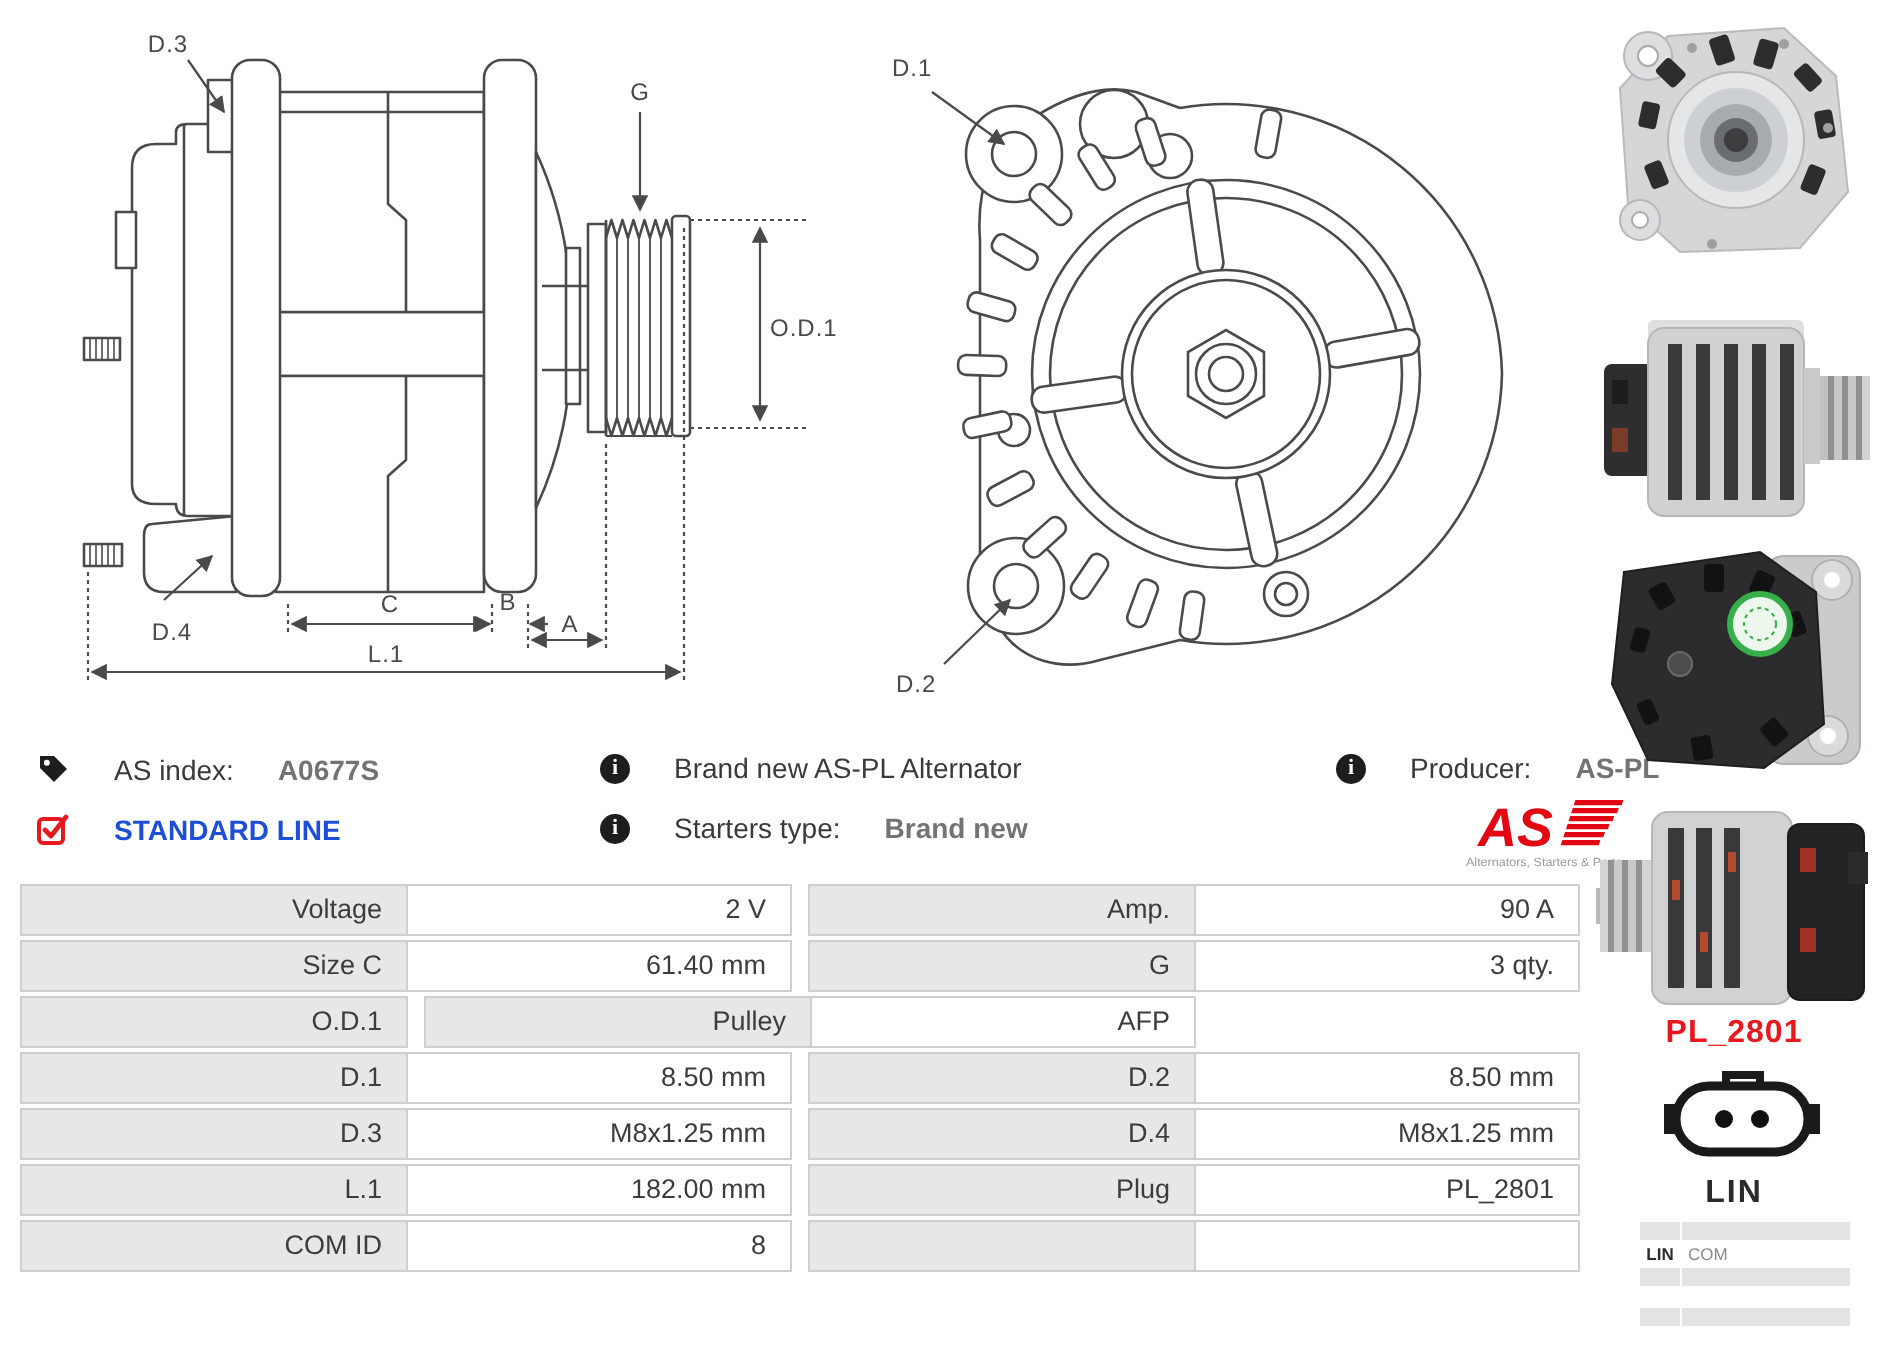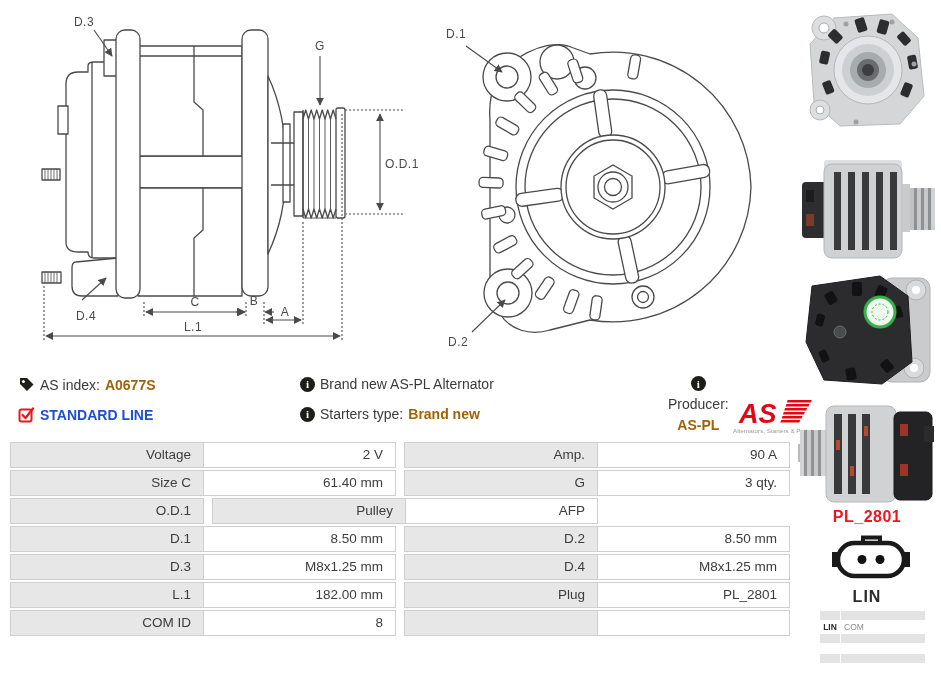--- a/index.html
+++ b/index.html
@@ -7,22 +7,22 @@
         font-family:"Liberation Sans",sans-serif;color:#3c3c3c;}
   svg text{font-family:"Liberation Sans",sans-serif;}
 
   
   .drawing{position:absolute;}
   #sideView{left:24px;top:6px;}
   #frontView{left:430px;top:8px;}
   .dim-label{font-size:12px;fill:#4a4a4a;letter-spacing:.5px;}
 
   
-  .info-item{position:absolute;display:flex;align-items:center;gap:5px;font-size:14px;color:#3a3a3a;white-space:nowrap;}
-  .info-item b{color:#a16207;font-weight:bold;}
+  .info-item{position:absolute;display:flex;align-items:center;gap:22px;font-size:14px;color:#3a3a3a;white-space:nowrap;}
+  .info-item b{color:#737373;font-weight:bold;}
   .red-text{color:#1d4ed8;font-weight:bold;}
   .info-icon{display:inline-flex;width:15px;height:15px;border-radius:50%;background:#1d1d1b;color:#fff;
              align-items:center;justify-content:center;font-size:11px;font-weight:bold;flex:0 0 15px;}
   .info-icon::after{content:"i";font-family:"Liberation Serif",serif;}
 
   
   .spec-table{position:absolute;left:10px;top:442px;width:780px;font-size:13.5px;}
   .spec-row{display:flex;margin-bottom:2px;height:26px;}
   .spec-row .cell{box-sizing:border-box;height:26px;line-height:24px;text-align:right;padding-right:12px;
                   border:1px solid #cfcfcf;}
@@ -207,21 +207,21 @@
     </svg>
     <span>AS index:</span>
     <b>A0677S</b>
   </div>
 
   <div class="info-item" style="left:300px;top:376px;">
     <span class="info-icon"></span>
     <span>Brand new AS-PL Alternator</span>
   </div>
 
-  <div class="info-item" style="left:668px;top:376px;flex-direction:column;">
+  <div class="info-item" style="left:668px;top:376px;">
     <span class="info-icon"></span>
     <span>Producer:</span>
     <b>AS-PL</b>
   </div>
 
   <div class="info-item" style="left:18px;top:406px;">
     <svg width="17" height="17" viewBox="0 0 17 17">
       <rect x="1.5" y="3.5" width="12" height="12" rx="2" fill="none" stroke="#e8191e" stroke-width="2"></rect>
       <path d="M4.5 9 L7.5 12 L15 2.5" fill="none" stroke="#e8191e" stroke-width="2.4" stroke-linecap="round" stroke-linejoin="round"></path>
     </svg>

